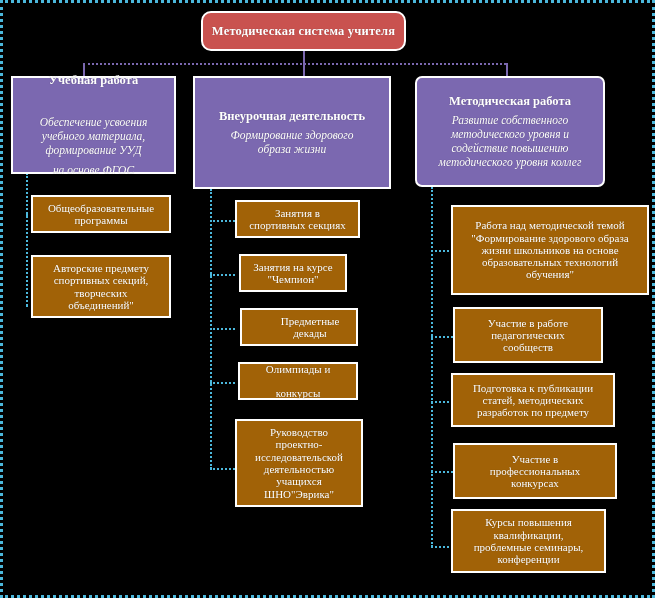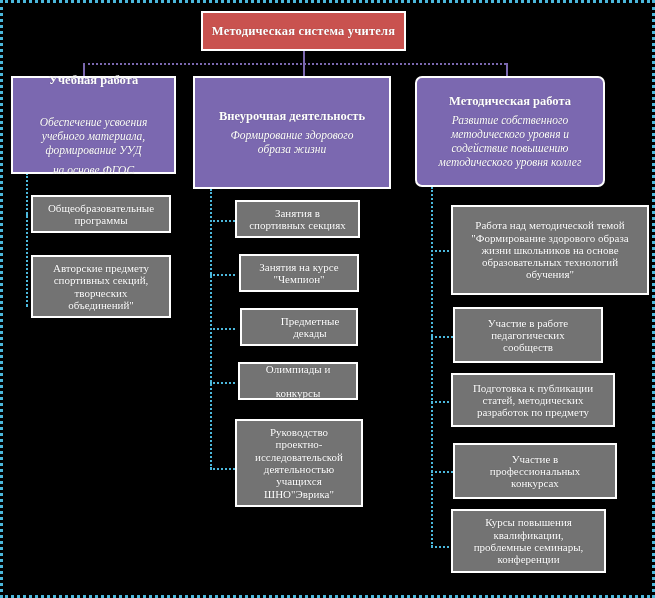--- a/index.html
+++ b/index.html
@@ -51,26 +51,27 @@
     border-bottom: 2px dotted #FFFFFF;
     z-index: -1;
     pointer-events: none;
   }
 
   .node.root {
     background: #C9524F;
     font-weight: bold;
     font-size: 12.5px;
     letter-spacing: .2px;
+    border-radius: 10px;
   }
   .node.branch {
     background: #7B68B0;
   }
   .node.leaf {
-    background: #737373;
+    background: #a16207;
     font-size: 11px;
   }
 
   .branch .hdr {
     font-weight: bold;
     font-size: 12.5px;
     margin-bottom: 5px;
   }
   .branch .sub {
     font-style: italic;
@@ -150,21 +151,21 @@
       <div>Формирование здорового</div>
       <div>образа жизни</div>
     </div>
   </div>
 
   <div class="node leaf" style="left:232px; top:197px; width:125px; height:38px;">
     <div>Занятия в</div>
     <div>спортивных секциях</div>
   </div>
 
-  <div class="node leaf" style="left:236px; top:251px; width:120px; height:38px;">
+  <div class="node leaf" style="left:236px; top:251px; width:108px; height:38px;">
     <div>Занятия на курсе</div>
     <div>"Чемпион"</div>
   </div>
 
   <div class="node leaf" style="left:237px; top:305px; width:118px; height:38px;padding-left:25px;">
     <div>Предметные</div>
     <div>декады</div>
   </div>
 
   <div class="node leaf" style="left:235px; top:359px; width:120px; height:38px;gap:12px;">

